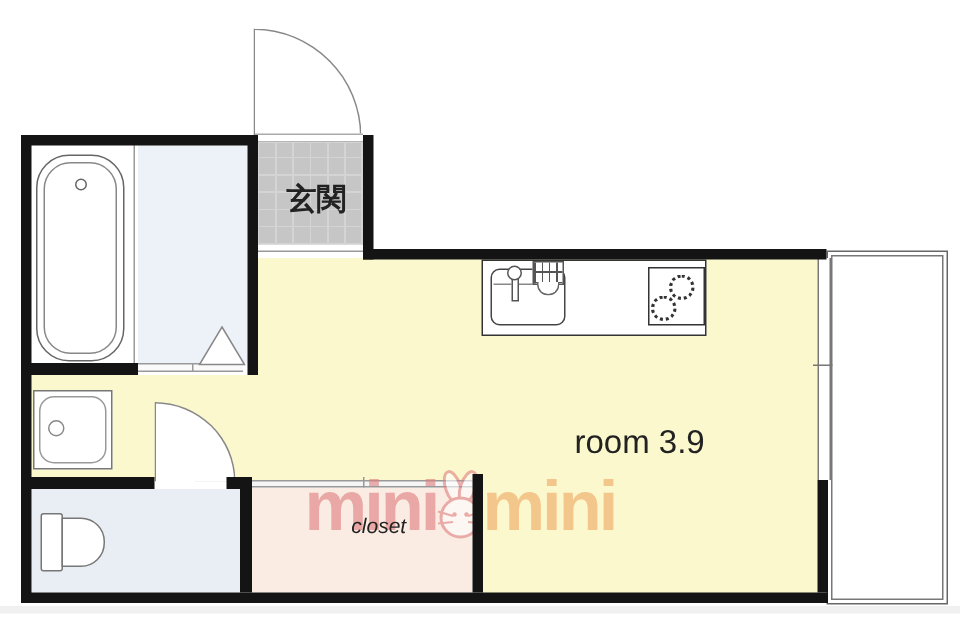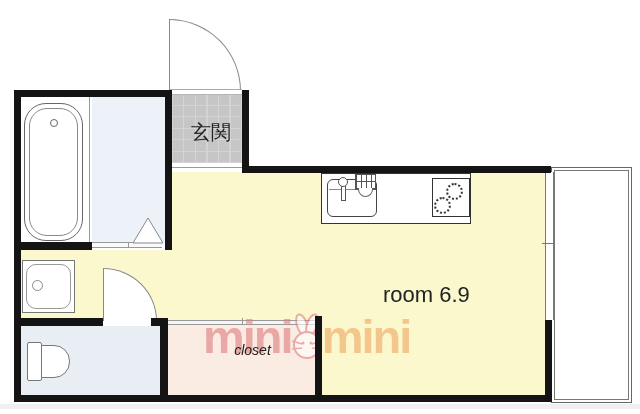--- a/index.html
+++ b/index.html
@@ -114,17 +114,17 @@
           <line x1="2" y1="36" x2="12" y2="35"></line>
         <line x1="32" y1="28" x2="22" y2="31"></line>
           <line x1="32" y1="36" x2="22" y2="35"></line>
       </g>
       <circle cx="13" cy="30" r="1.5" fill="#e08080"></circle>
         <circle cx="21" cy="30" r="1.5" fill="#e08080"></circle>
     </svg>
     <span id="wm-right">mini</span>
   </div>
 
-  <div class="label" style="left:181px;top:119px;width:60px;font-size:20px;">玄関</div>
-  <div class="label" style="left:383px;top:282px;font-size:22px;">room 6.9</div>
+  <div class="label" style="left:181px;top:119px;width:60px;font-size:20px;font-weight:bold;">玄関</div>
+  <div class="label" style="left:383px;top:282px;font-size:22px;">room 3.9</div>
   <div class="label" style="left:206px;top:342px;width:93px;font-size:14px;font-style:italic;">closet</div>
 
 </div>
 
 </body></html>

